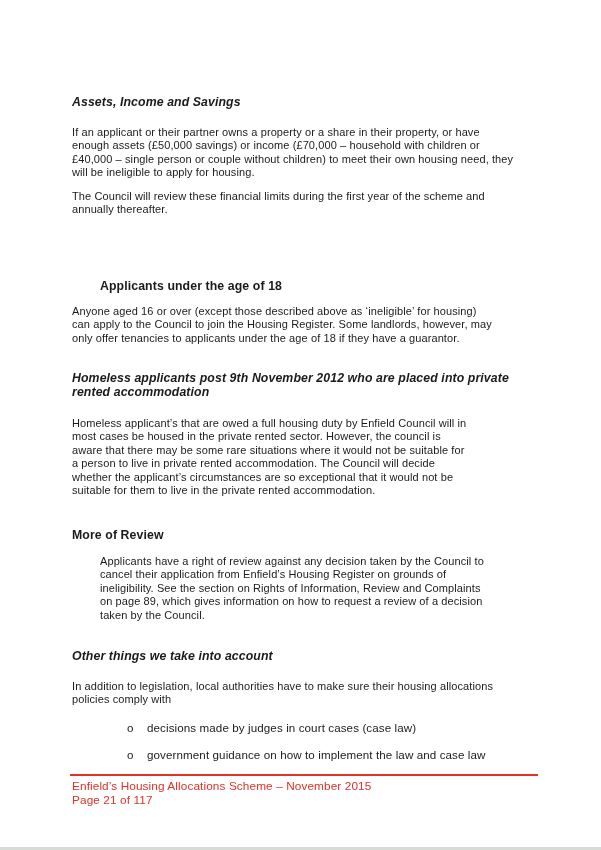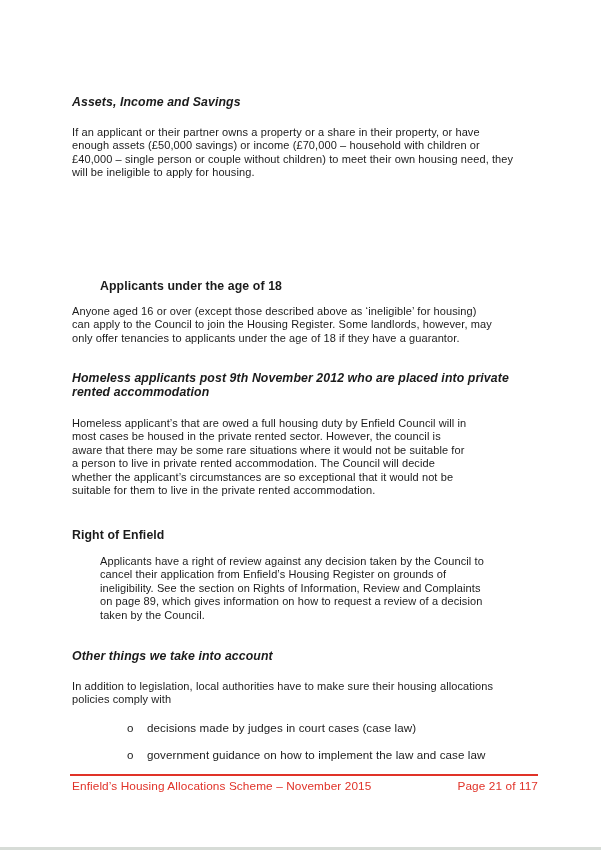--- a/index.html
+++ b/index.html
@@ -52,54 +52,56 @@
   .footer-rule{
     position:absolute;
     top:774px;left:70px;width:468px;height:2px;
     background:var(--red);
   }
   .footer{
     position:absolute;
     top:779px;left:72px;width:466px;
     display:flex;justify-content:space-between;
     color:var(--red);
-    font-size:11.8px;line-height:14px;letter-spacing:0.1px;
+    font-size:11.8px;line-height:14px;letter-spacing:0.1px;flex-direction:column;
   }
   .bottom-edge{
     position:absolute;
     left:0;bottom:0;width:601px;height:3px;
     background:#d7dcd7;
   }
 </style>
 </head>
 <body>
 
 <div class="page">
 
   <div class="block hi b0">Assets, Income and Savings</div>
   <div class="block b1">If an applicant or their partner owns a property or a share in their property, or have
 enough assets (£50,000 savings) or income (£70,000 – household with children or
 £40,000 – single person or couple without children) to meet their own housing need, they
 will be ineligible to apply for housing.</div>
+  <div class="block b2">The Council will review these financial limits during the first year of the scheme and
+annually thereafter.</div>
 
   <div class="block hb b4">Applicants under the age of 18</div>
   <div class="block b5">Anyone aged 16 or over (except those described above as ‘ineligible’ for housing)
 can apply to the Council to join the Housing Register. Some landlords, however, may
 only offer tenancies to applicants under the age of 18 if they have a guarantor.</div>
 
   <div class="block hi b6">Homeless applicants post 9th November 2012 who are placed into private
 rented accommodation</div>
   <div class="block b7">Homeless applicant’s that are owed a full housing duty by Enfield Council will in
 most cases be housed in the private rented sector. However, the council is
 aware that there may be some rare situations where it would not be suitable for
 a person to live in private rented accommodation. The Council will decide
 whether the applicant’s circumstances are so exceptional that it would not be
 suitable for them to live in the private rented accommodation.</div>
 
-  <div class="block hb b8">Right of Enfield</div>
+  <div class="block hb b8">More of Review</div>
   <div class="block b9">Applicants have a right of review against any decision taken by the Council to
 cancel their application from Enfield’s Housing Register on grounds of
 ineligibility.  See the section on Rights of Information, Review and Complaints
 on page 89, which gives information on how to request a review of a decision
 taken by the Council.</div>
 
   <div class="block b11">In addition to legislation, local authorities have to make sure their housing allocations
 policies comply with</div>
   <div class="block hi b10">Other things we take into account</div>
 

